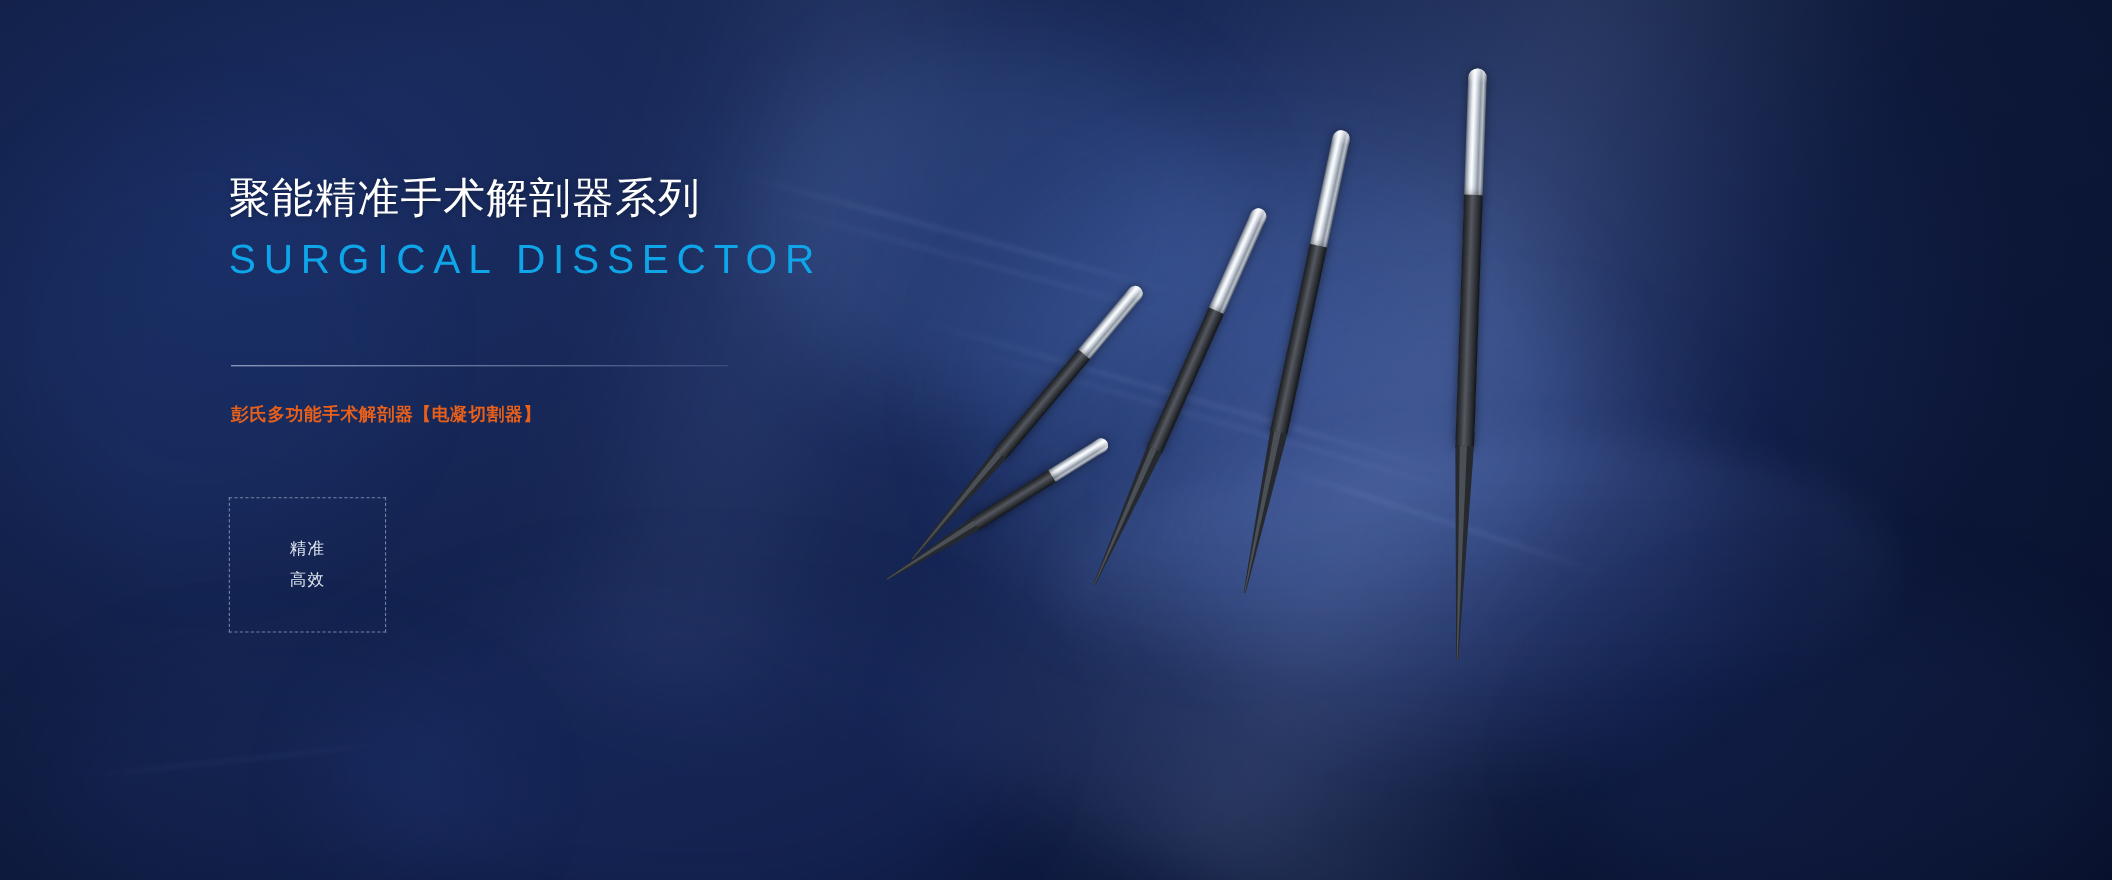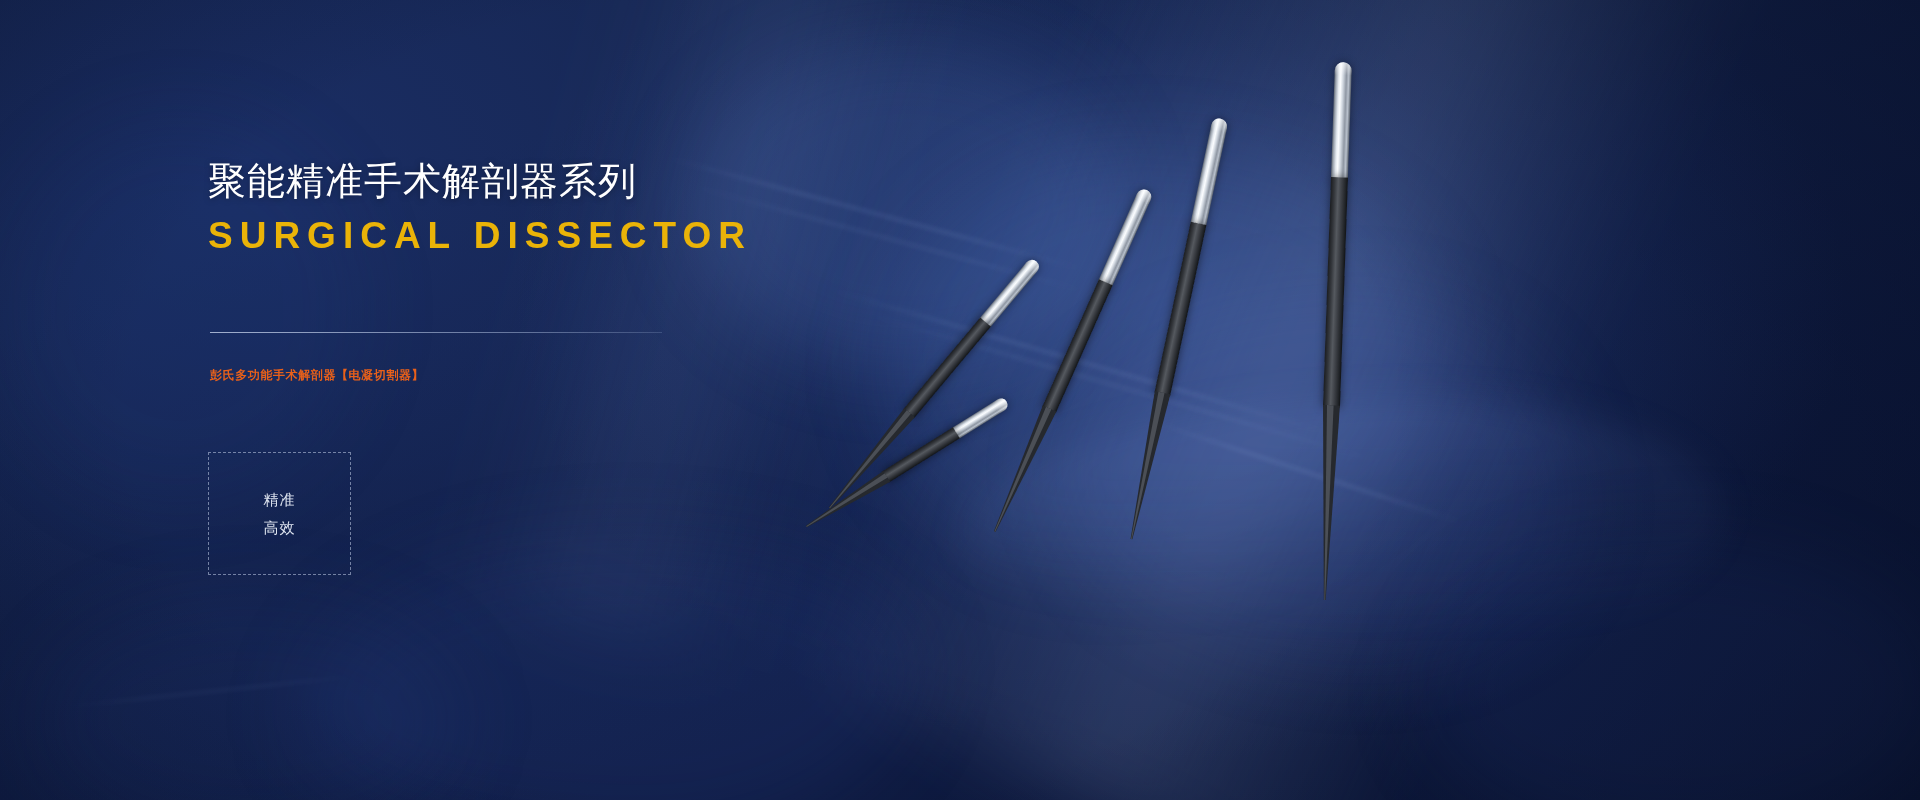--- a/index.html
+++ b/index.html
@@ -59,29 +59,29 @@
 
   
   .copy{position:absolute;left:208px;top:0;width:640px;height:623px;margin-top:36px;}
   .title-cn{
     position:absolute;left:0;top:122px;
     color:#ffffff;font-size:38px;line-height:46px;letter-spacing:1px;font-weight:400;white-space:nowrap;
     text-shadow:0 1px 6px rgba(0,0,0,.35);
   }
   .title-en{
     position:absolute;left:0;top:176px;
-    color:#eab308;font-size:37px;line-height:48px;letter-spacing:7px;font-weight:700;white-space:nowrap;
+    color:#0ea5e9;font-size:37px;line-height:48px;letter-spacing:7px;font-weight:400;white-space:nowrap;
   }
   .divider{
     position:absolute;left:2px;top:296px;width:452px;height:1px;
     background:linear-gradient(90deg,rgba(185,198,225,.85) 0%,rgba(160,176,210,.55) 70%,rgba(150,168,205,.25) 100%);
   }
   .subtitle-orange{
     position:absolute;left:2px;top:278px;
-    color:#e8601a;font-size:12px;font-weight:700;letter-spacing:.6px;white-space:nowrap;
+    color:#e8601a;font-size:16px;font-weight:700;letter-spacing:.6px;white-space:nowrap;
   }
 
   
   .features{position:absolute;left:208px;top:452px;display:flex;gap:52px;}
   .feat{
     width:143px;height:123px;box-sizing:border-box;
     display:flex;flex-direction:column;align-items:center;justify-content:center;
     border:1px dashed rgba(176,189,216,.62);
     color:#dfe5f0;font-size:15px;line-height:28px;letter-spacing:1px;
   }

